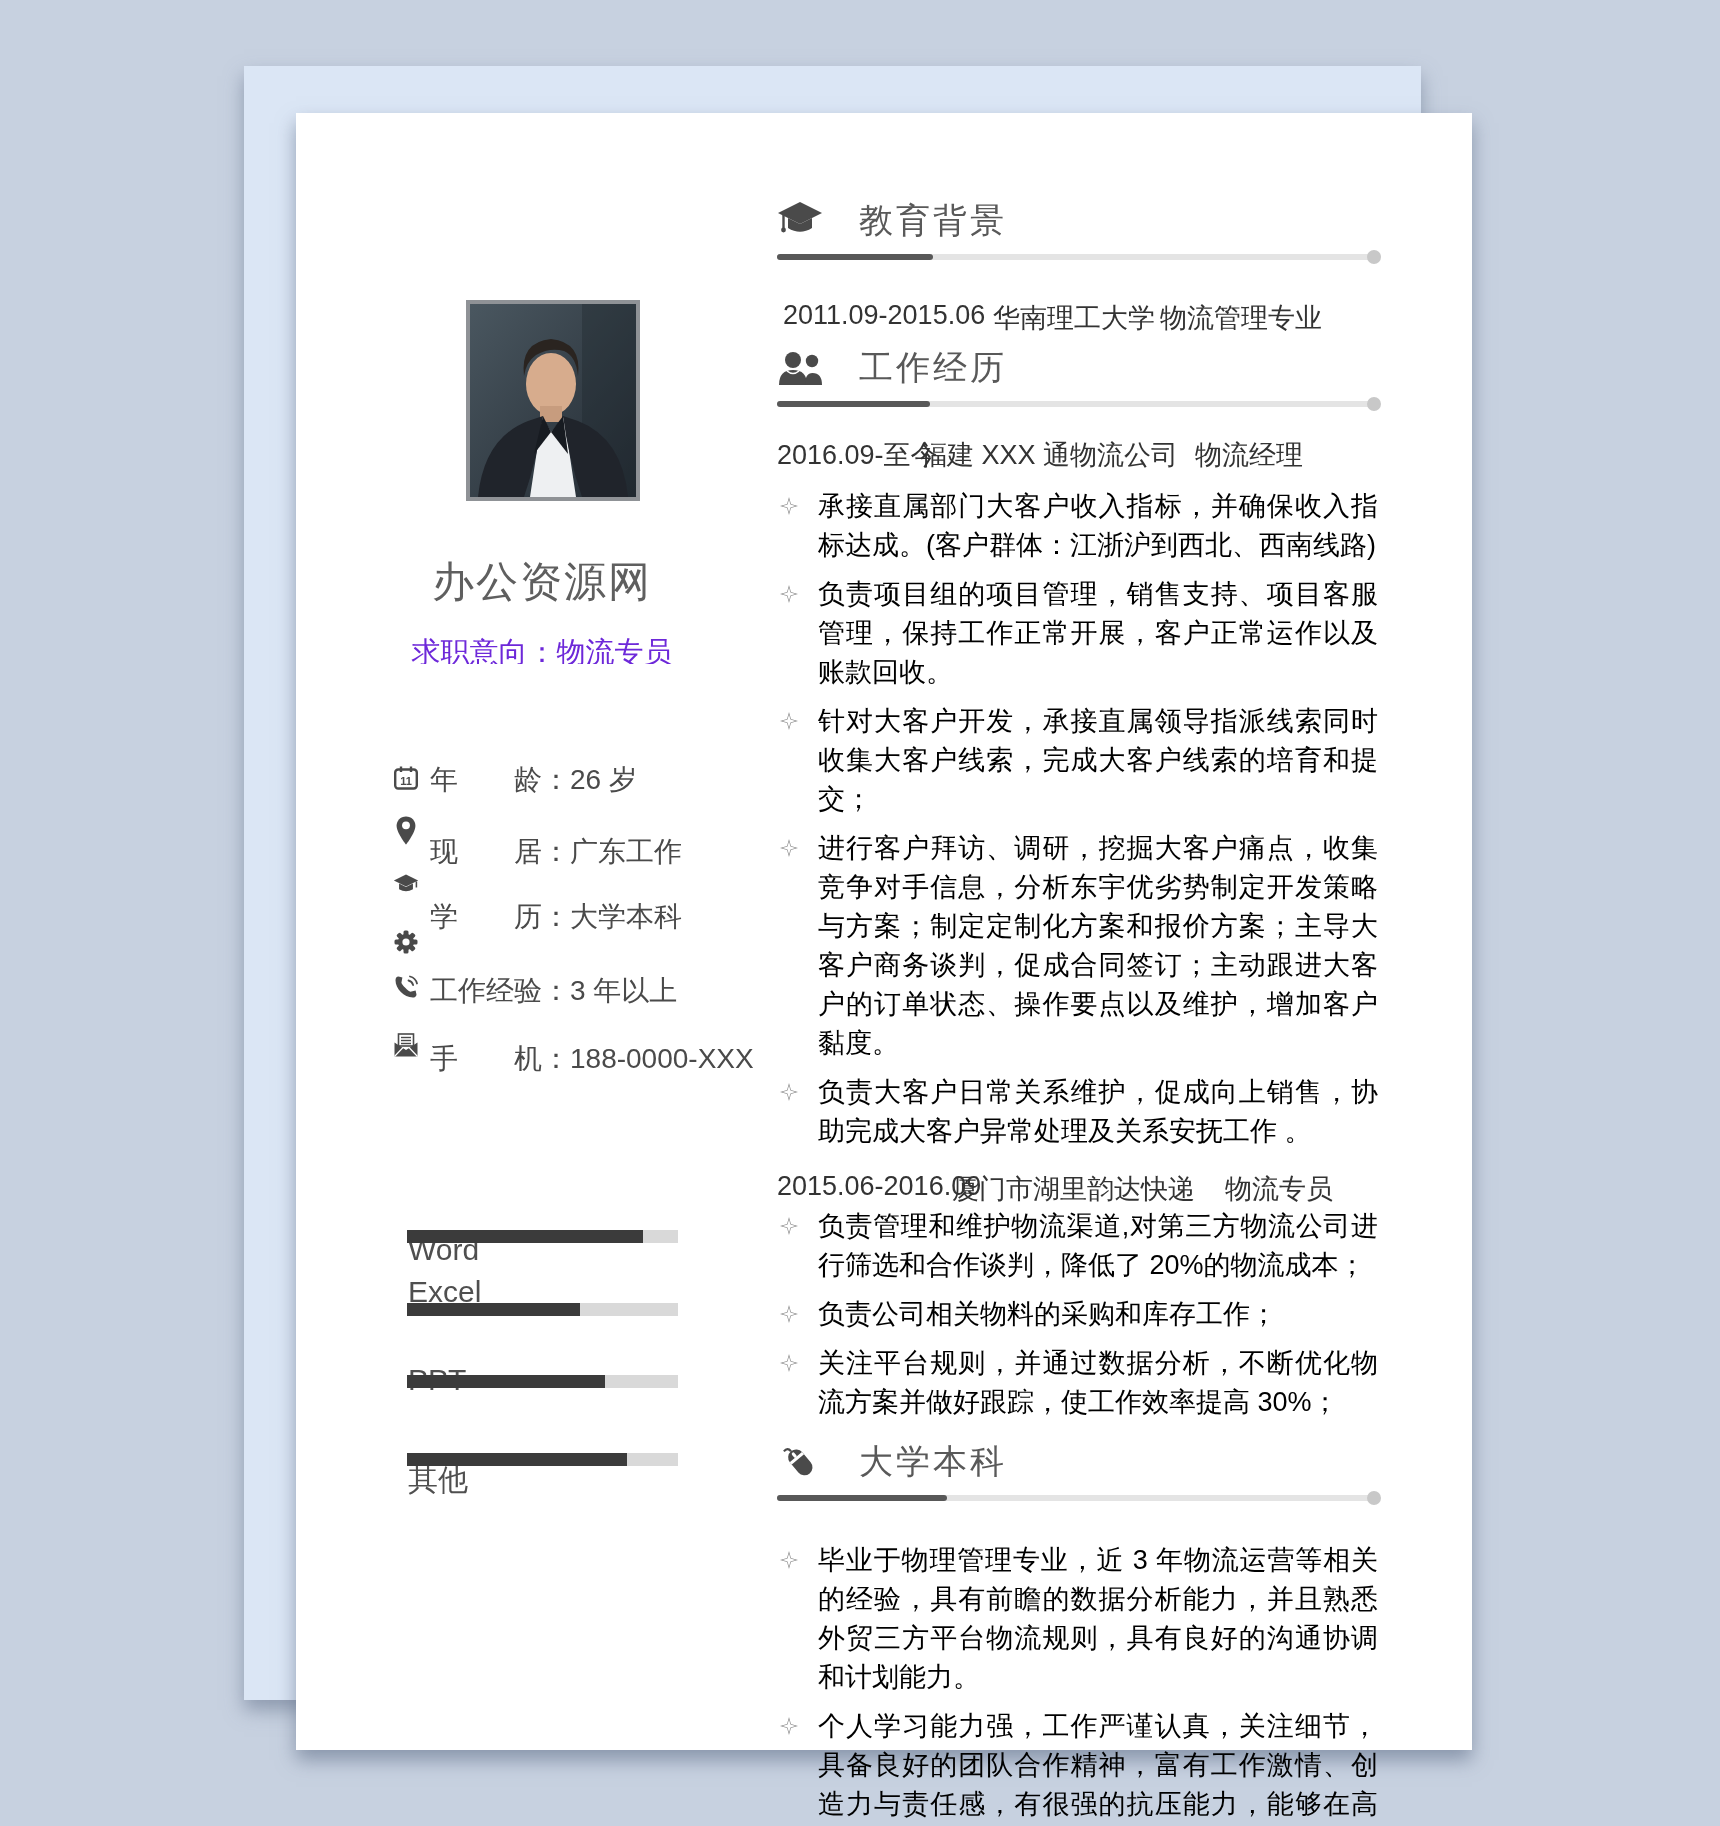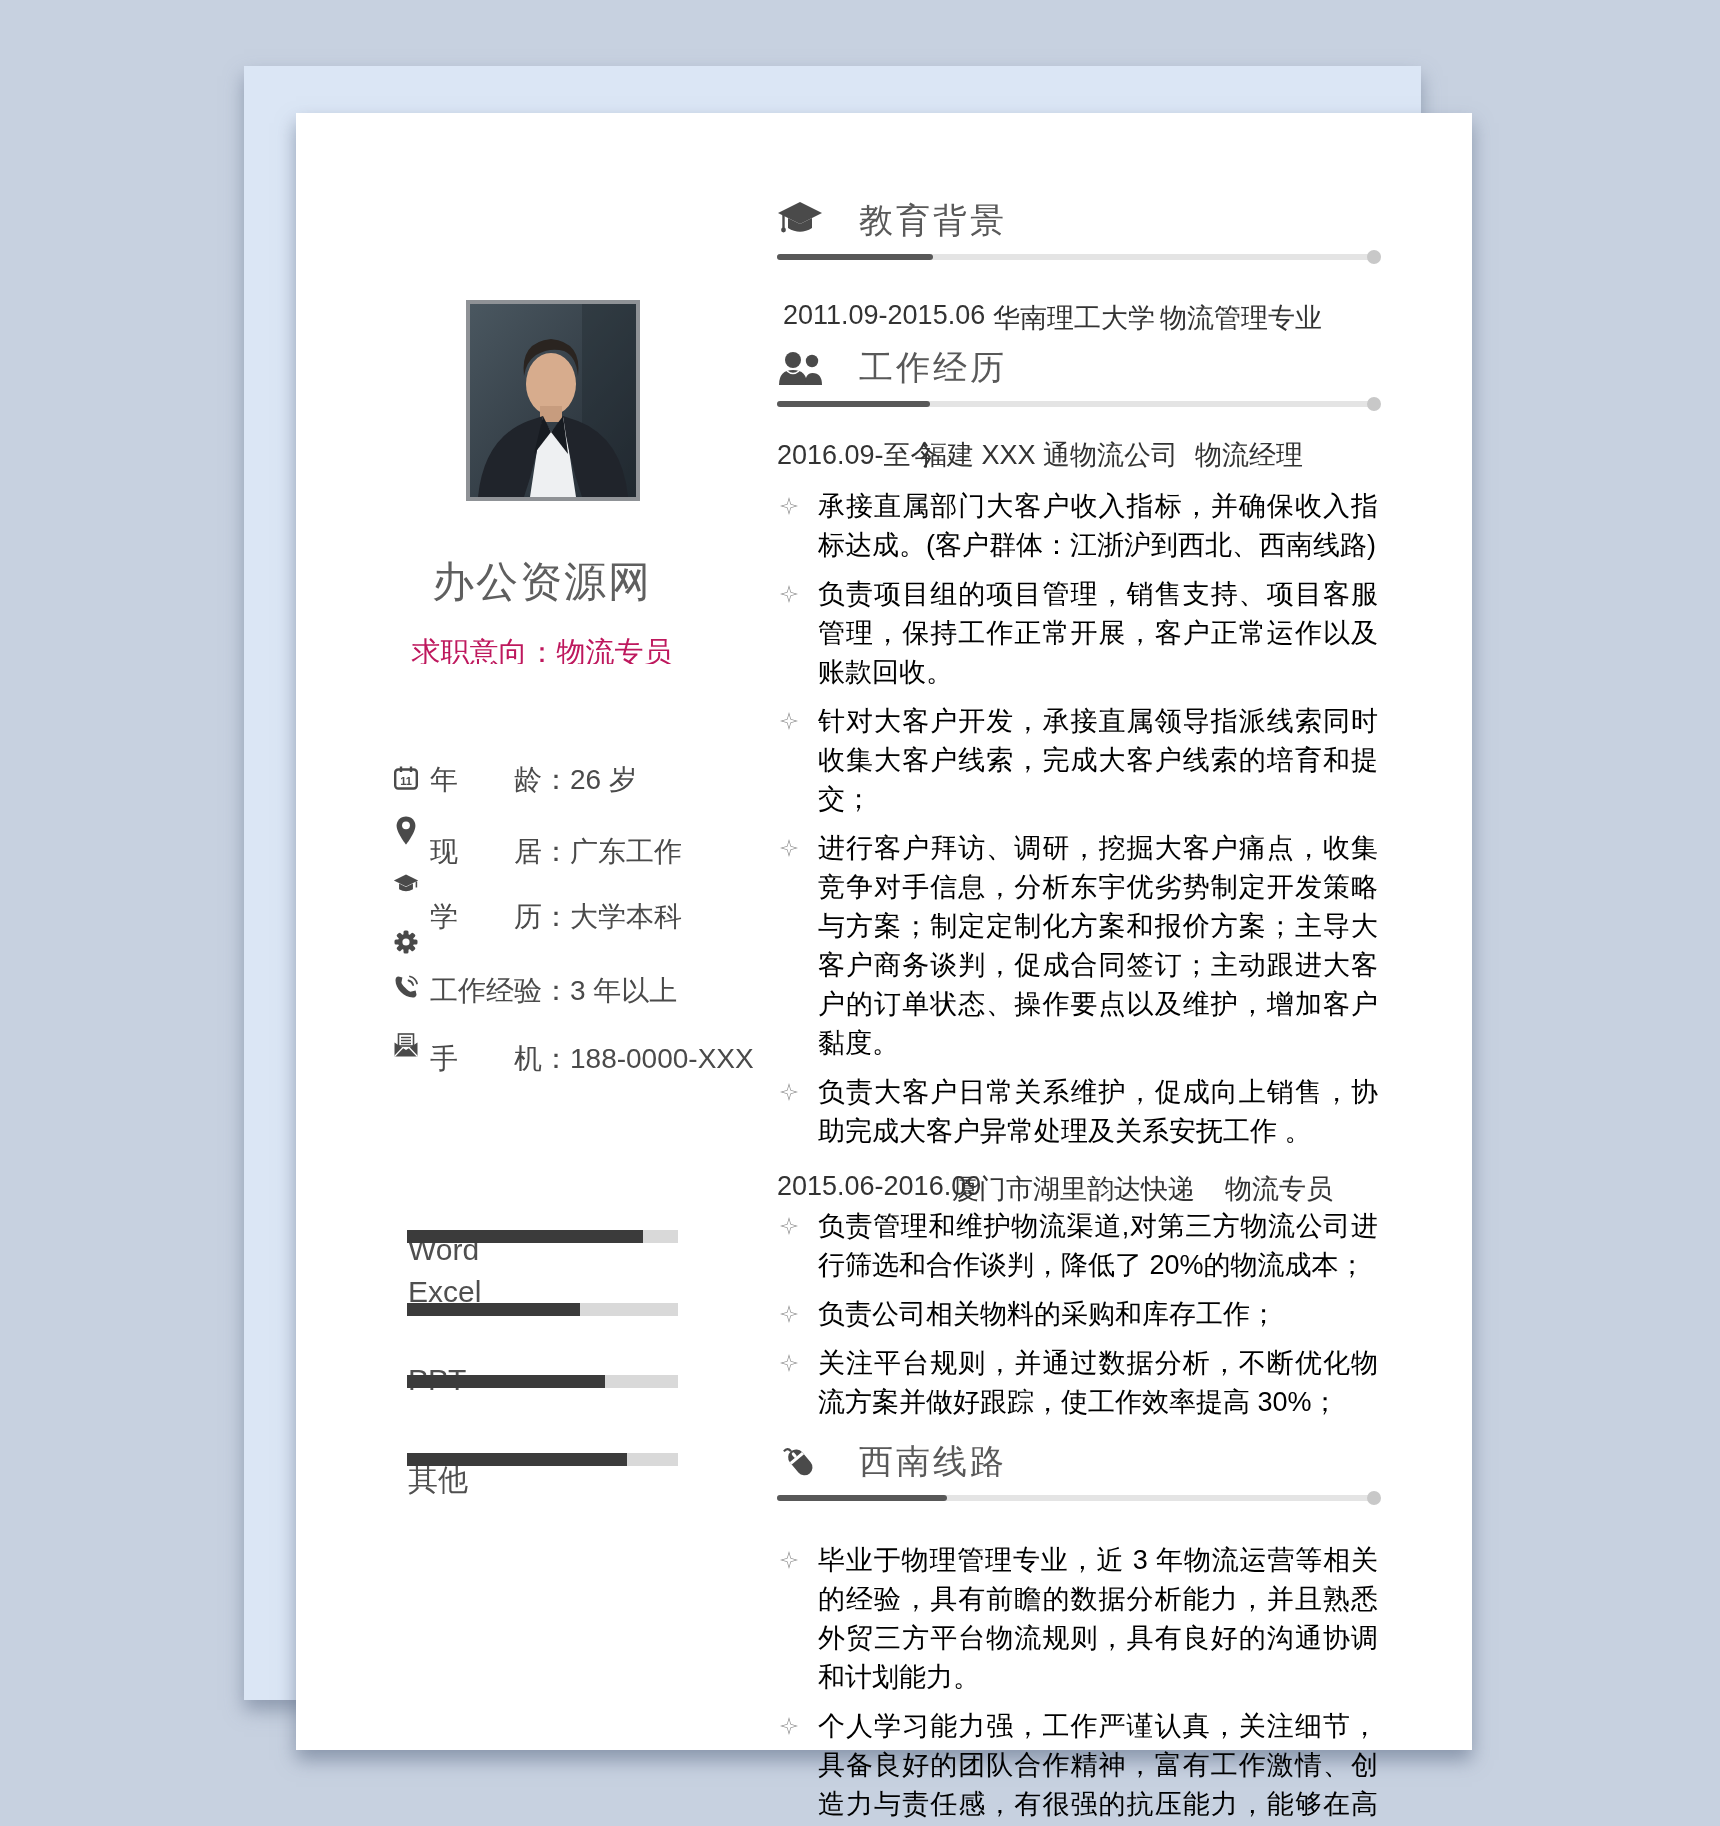--- a/index.html
+++ b/index.html
@@ -20,21 +20,21 @@
   .photo{
     position:absolute;left:170px;top:187px;width:166px;height:193px;
     border:4px solid #8f9296;box-sizing:content-box;
   }
   .name{
     position:absolute;left:0;top:441px;width:492px;
     text-align:center;font-size:42px;color:#5f5f5f;letter-spacing:2px;
   }
   .intent{
     position:absolute;left:0;top:524px;width:492px;height:27px;overflow:hidden;
-    text-align:center;font-size:29px;line-height:31px;color:#be185d;
+    text-align:center;font-size:29px;line-height:31px;color:#6d28d9;
   }
   .info-icon{position:absolute;left:97px;width:26px;height:32px;}
   .ic-calendar{top:649px;}
   .ic-pin{top:702px;}
   .ic-cap-small{top:755px;}
   .ic-gear{top:813px;}
   .ic-phone{top:858px;}
   .ic-mail{top:915px;}
   .info-text{
     position:absolute;left:134px;width:350px;height:34px;
@@ -297,21 +297,21 @@
     <div class="sec-self">
       <div class="sec-head">
         <svg class="sec-icon" viewBox="0 0 46 42">
           <g transform="rotate(-40 23 21)">
             <rect x="15" y="7" width="16" height="29" rx="8" fill="#4a4a4a"></rect>
             <rect x="15" y="14.5" width="16" height="3.2" fill="#fff"></rect>
             <rect x="21.5" y="9" width="3" height="6" rx="1.5" fill="#fff"></rect>
             <path d="M23 7 Q23 1.5 17.5 2.5" stroke="#4a4a4a" stroke-width="2.2" fill="none"></path>
           </g>
         </svg>
-        <span class="sec-title">西南线路</span>
+        <span class="sec-title">大学本科</span>
       </div>
       <div class="divider"></div>
       <ul class="bullets self-bullets">
           <li>
             <span class="star">
               <i></i>
             </span>
             <span class="btext">毕业于物理管理专业，近 3 年物流运营等相关的经验，具有前瞻的数据分析能力，并且熟悉外贸三方平台物流规则，具有良好的沟通协调和计划能力。</span>
           </li>
           <li>

